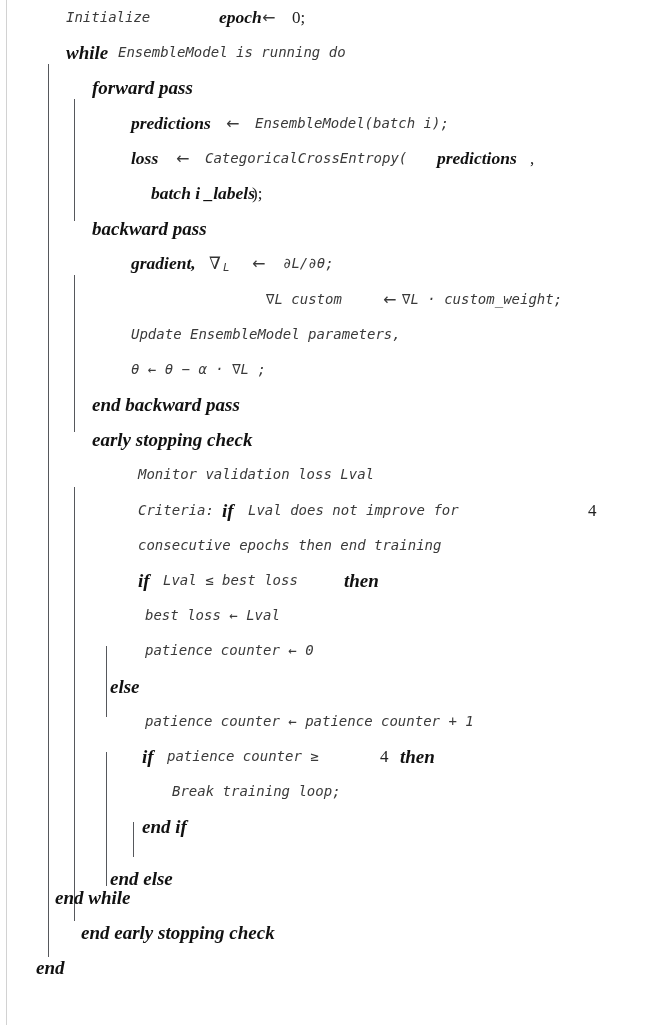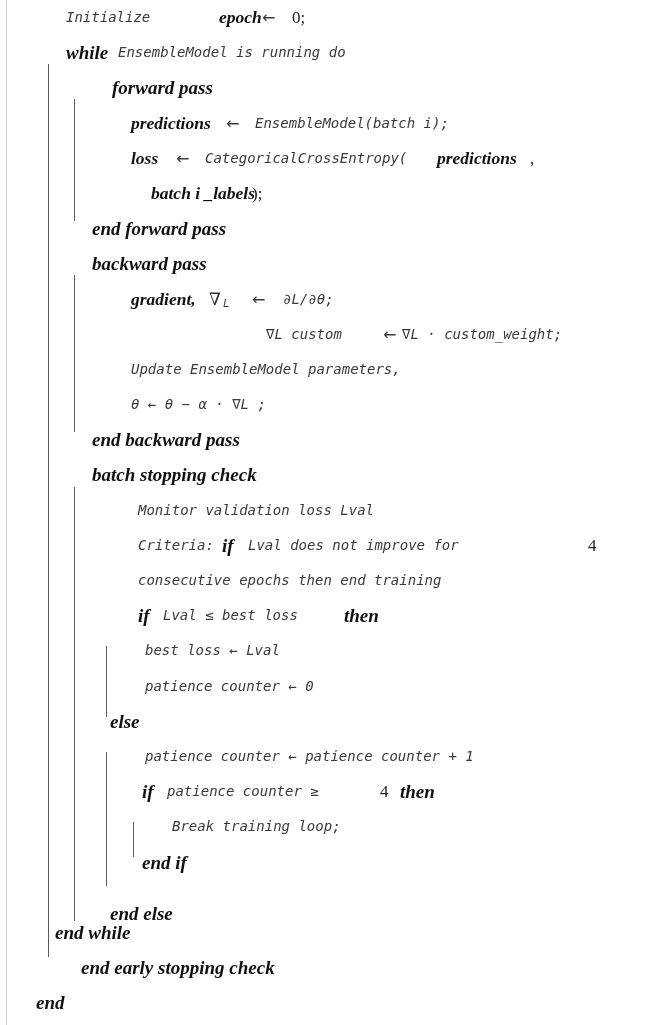--- a/index.html
+++ b/index.html
@@ -132,21 +132,21 @@
     <span class="txt sym" style="left:262px;">←</span>
     <span class="txt num" style="left:292px;">0;</span>
   </div>
 
   <div class="line">
     <span class="txt kw" style="left:66px;">while</span>
     <span class="txt mono" style="left:118px;">EnsembleModel is running do</span>
   </div>
 
   <div class="line">
-    <span class="txt kw" style="left:92px;margin-left:20px;">forward pass</span>
+    <span class="txt kw" style="left:92px;">forward pass</span>
   </div>
 
   <div class="line">
     <span class="txt var" style="left:131px;">predictions</span>
     <span class="txt sym" style="left:226px;">←</span>
     <span class="txt mono" style="left:255px;">EnsembleModel(batch i);</span>
   </div>
 
   <div class="line">
     <span class="txt var" style="left:131px;">loss</span>
@@ -154,23 +154,20 @@
     <span class="txt mono" style="left:205px;">CategoricalCrossEntropy(</span>
     <span class="txt var" style="left:437px;">predictions</span>
     <span class="txt punct" style="left:530px;">,</span>
   </div>
 
   <div class="line">
     <span class="txt var" style="left:131px;margin-left:20px;">batch  i  _labels</span>
     <span class="txt punct" style="left:252px;">);</span>
   </div>
 
-  <div class="line">
-    <span class="txt kw" style="left:92px;">end forward pass</span>
-  </div>
 
   <div class="line">
     <span class="txt kw" style="left:92px;">backward pass</span>
   </div>
 
   <div class="line">
     <span class="txt var" style="left:131px;">gradient,</span>
     <span class="txt symi" style="left:209px;">∇</span>
     <span class="txt sub" style="left:223px; top:4px;">L</span>
     <span class="txt sym" style="left:252px;">←</span>
@@ -189,21 +186,21 @@
 
   <div class="line">
     <span class="txt mono" style="left:131px;">θ ← θ − α · ∇L ;</span>
   </div>
 
   <div class="line">
     <span class="txt kw" style="left:92px;">end backward pass</span>
   </div>
 
   <div class="line">
-    <span class="txt kw" style="left:92px;">batch stopping check</span>
+    <span class="txt kw" style="left:92px;">early stopping check</span>
   </div>
 
   <div class="line">
     <span class="txt mono" style="left:138px;">Monitor validation loss Lval</span>
   </div>
 
   <div class="line">
     <span class="txt mono" style="left:138px;">Criteria:</span>
     <span class="txt kw" style="left:222px;">if</span>
     <span class="txt mono" style="left:248px;">Lval does not improve for</span>

